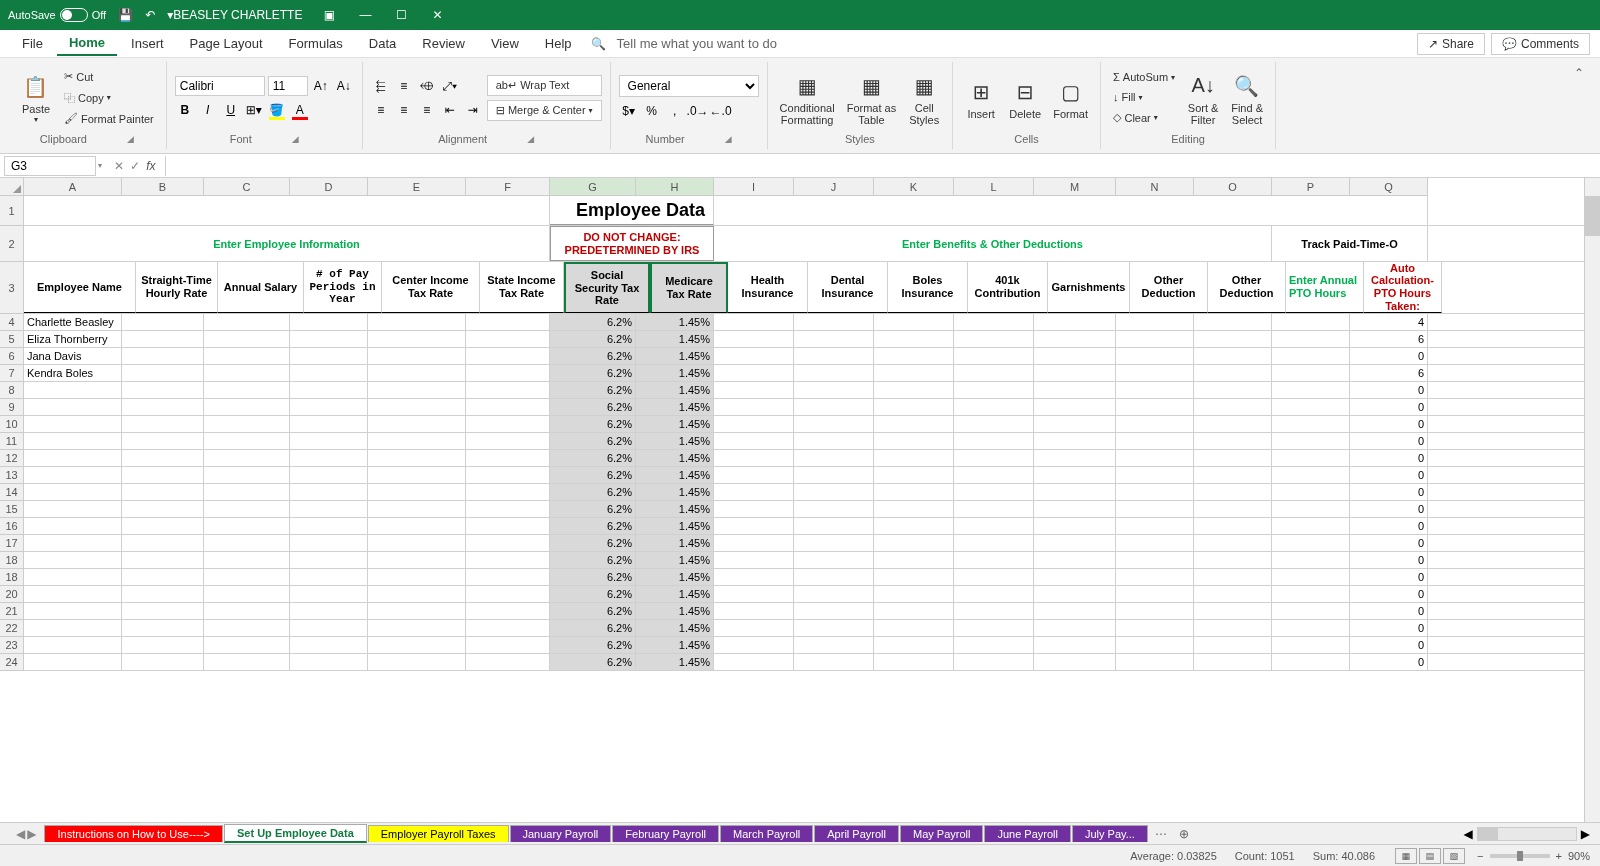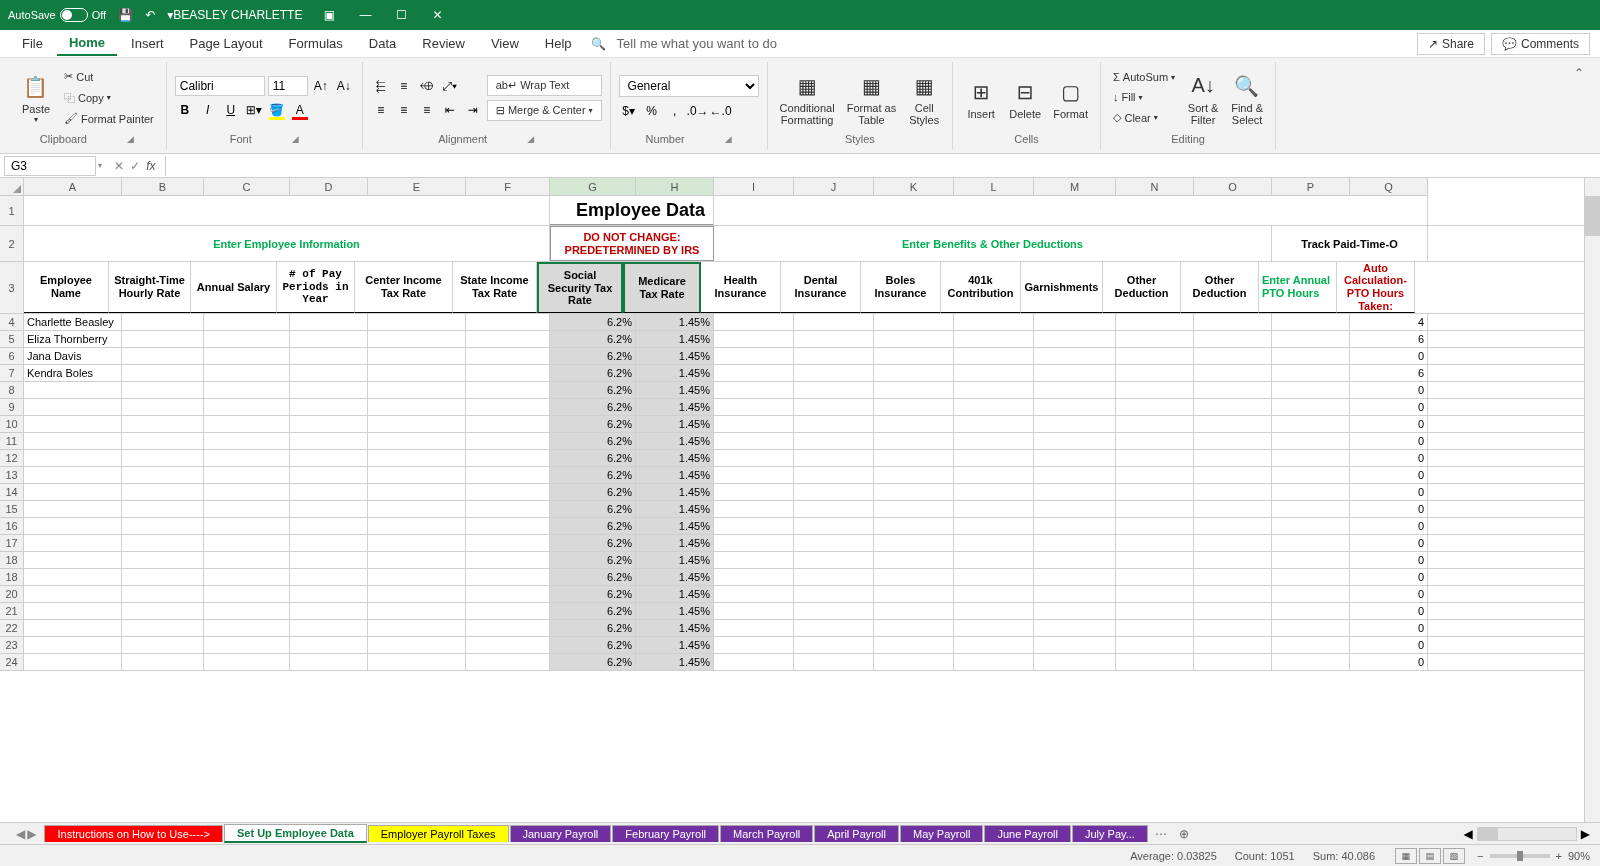--- a/index.html
+++ b/index.html
@@ -388,21 +388,21 @@
         </div>
         <div class="cell center wrap" style="width: 164px; border: 1px solid rgb(153, 153, 153);">
           <span class="red-text">DO NOT CHANGE: PREDETERMINED BY IRS</span>
         </div>
         <div class="cell center" style="width: 558px;">
           <span class="green-text">Enter Benefits &amp; Other Deductions</span>
         </div>
         <div class="cell center bold" style="width: 156px;">Track Paid-Time-O</div>
       </div>
       <div class="cell-row header-row">
-        <div class="cell center bold wrap" style="width: 85px; font-weight: 700; border-bottom: 1px solid rgb(0, 0, 0);">Employee  Name</div>
+        <div class="cell center bold wrap" style="width: 112px; font-weight: 700; border-bottom: 1px solid rgb(0, 0, 0);">Employee  Name</div>
         <div class="cell center bold wrap" style="width: 82px; font-weight: 700; border-bottom: 1px solid rgb(0, 0, 0);">Straight-Time Hourly Rate</div>
         <div class="cell center bold wrap" style="width: 86px; font-weight: 700; border-bottom: 1px solid rgb(0, 0, 0);">Annual Salary</div>
         <div class="cell center bold wrap" style="width: 78px; font-weight: 700; border-bottom: 1px solid rgb(0, 0, 0); font-family: Liberation Mono, monospace;"># of Pay Periods in Year</div>
         <div class="cell center bold wrap" style="width: 98px; font-weight: 700; border-bottom: 1px solid rgb(0, 0, 0);">Center Income Tax Rate</div>
         <div class="cell center bold wrap" style="width: 84px; font-weight: 700; border-bottom: 1px solid rgb(0, 0, 0);">State Income Tax Rate</div>
         <div class="cell center bold wrap gray selected-border" style="width: 86px; font-weight: 700; border-bottom: 1px solid rgb(0, 0, 0);">Social Security Tax Rate</div>
         <div class="cell center bold wrap gray selected-border" style="width: 78px; font-weight: 700; border-bottom: 1px solid rgb(0, 0, 0);">Medicare Tax Rate</div>
         <div class="cell center bold wrap" style="width: 80px; font-weight: 700; border-bottom: 1px solid rgb(0, 0, 0);">Health Insurance</div>
         <div class="cell center bold wrap" style="width: 80px; font-weight: 700; border-bottom: 1px solid rgb(0, 0, 0);">Dental Insurance</div>
         <div class="cell center bold wrap" style="width: 80px; font-weight: 700; border-bottom: 1px solid rgb(0, 0, 0);">Boles Insurance</div>

